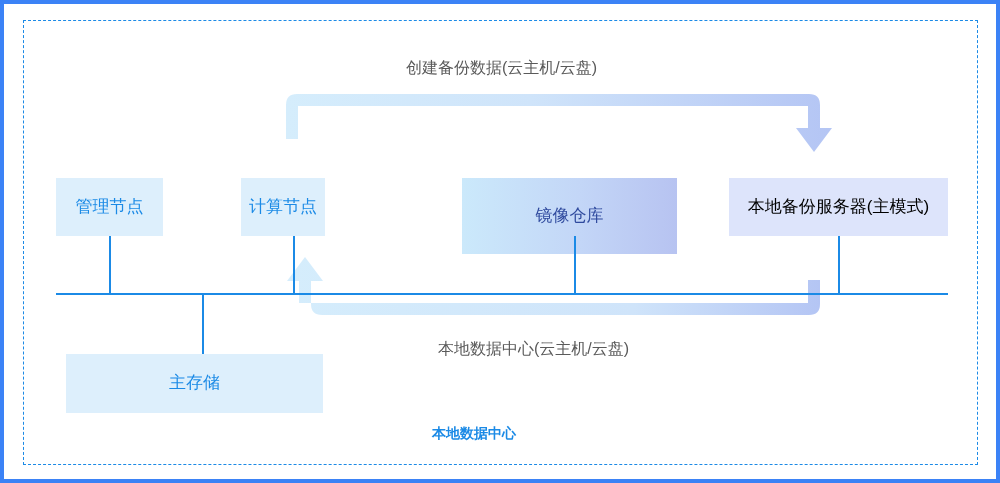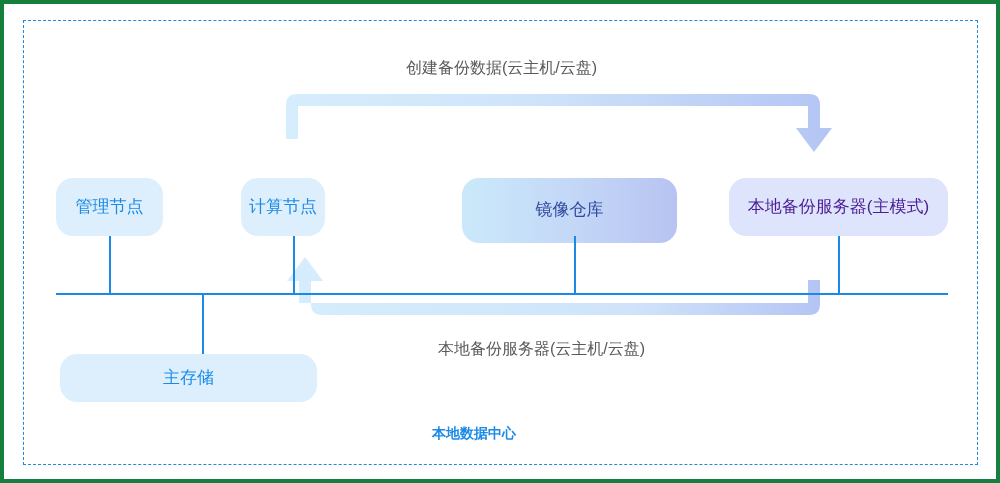--- a/index.html
+++ b/index.html
@@ -8,21 +8,21 @@
     background: #c8c8c8;
   }
   body {
     font-family: "Liberation Sans", "DejaVu Sans", sans-serif;
   }
   #canvas {
     position: relative;
     width: 1000px;
     height: 483px;
     background: #ffffff;
-    border: 4px solid #15803d;
+    border: 4px solid #3b82f6;
     box-sizing: border-box;
     overflow: hidden;
   }
   
   .region-frame {
     position: absolute;
     left: 19px;
     top: 16px;
     width: 955px;
     height: 445px;
@@ -32,33 +32,32 @@
   
   .node {
     position: absolute;
     display: flex;
     align-items: center;
     justify-content: center;
     font-size: 17px;
     line-height: 1.2;
     white-space: nowrap;
     box-sizing: border-box;
-    border-radius: 17px;
   }
   .node-plain {
     background: #ddeffc;
     color: #1b8ae6;
   }
   .node-repo {
     background: linear-gradient(to right, #cbe9fb 0%, #c3d6f7 55%, #b7c3f1 100%);
     color: #2f4a9e;
   }
   .node-backup {
     background: #dde4fb;
-    color: #4c1d95;
+    color: #000000;
   }
   
   .vline {
     position: absolute;
     width: 1.6px;
     background: #1b8ae6;
   }
   
   .bus {
     position: absolute;
@@ -146,39 +145,39 @@
                Q 295,299 295,299
                L 805,299
                Q 804,299 804,299
                L 804,276 Z" fill="url(#gradBottom)"></path>
     </g>
   </svg>
 
   <div class="flow-label" style="left:402px; top:54px;">创建备份数据(云主机/云盘)</div>
 
 
-  <div class="flow-label" style="left:434px; top:335px;">本地备份服务器(云主机/云盘)</div>
+  <div class="flow-label" style="left:434px; top:335px;">本地数据中心(云主机/云盘)</div>
 
   <div class="node node-plain" style="left:52px; top:174px; width:107px; height:58px;">
     <span>管理节点</span>
   </div>
 
   <div class="node node-plain" style="left:237px; top:174px; width:84px; height:58px;">
     <span>计算节点</span>
   </div>
 
-  <div class="node node-repo" style="left:458px; top:174px; width:215px; height:65px;">
+  <div class="node node-repo" style="left:458px; top:174px; width:215px; height:76px;">
     <span>镜像仓库</span>
   </div>
 
   <div class="node node-backup" style="left:725px; top:174px; width:219px; height:58px;">
     <span>本地备份服务器(主模式)</span>
   </div>
 
-  <div class="node node-plain" style="left:56px; top:350px; width:257px; height:48px;">
+  <div class="node node-plain" style="left:62px; top:350px; width:257px; height:59px;">
     <span>主存储</span>
   </div>
 
   <div class="vline" style="left:105px; top:232px; height:58px;"></div>
 
   <div class="vline" style="left:289px; top:232px; height:58px;"></div>
 
   <div class="vline" style="left:570px; top:232px; height:58px;"></div>
 
   <div class="vline" style="left:834px; top:232px; height:58px;"></div>

